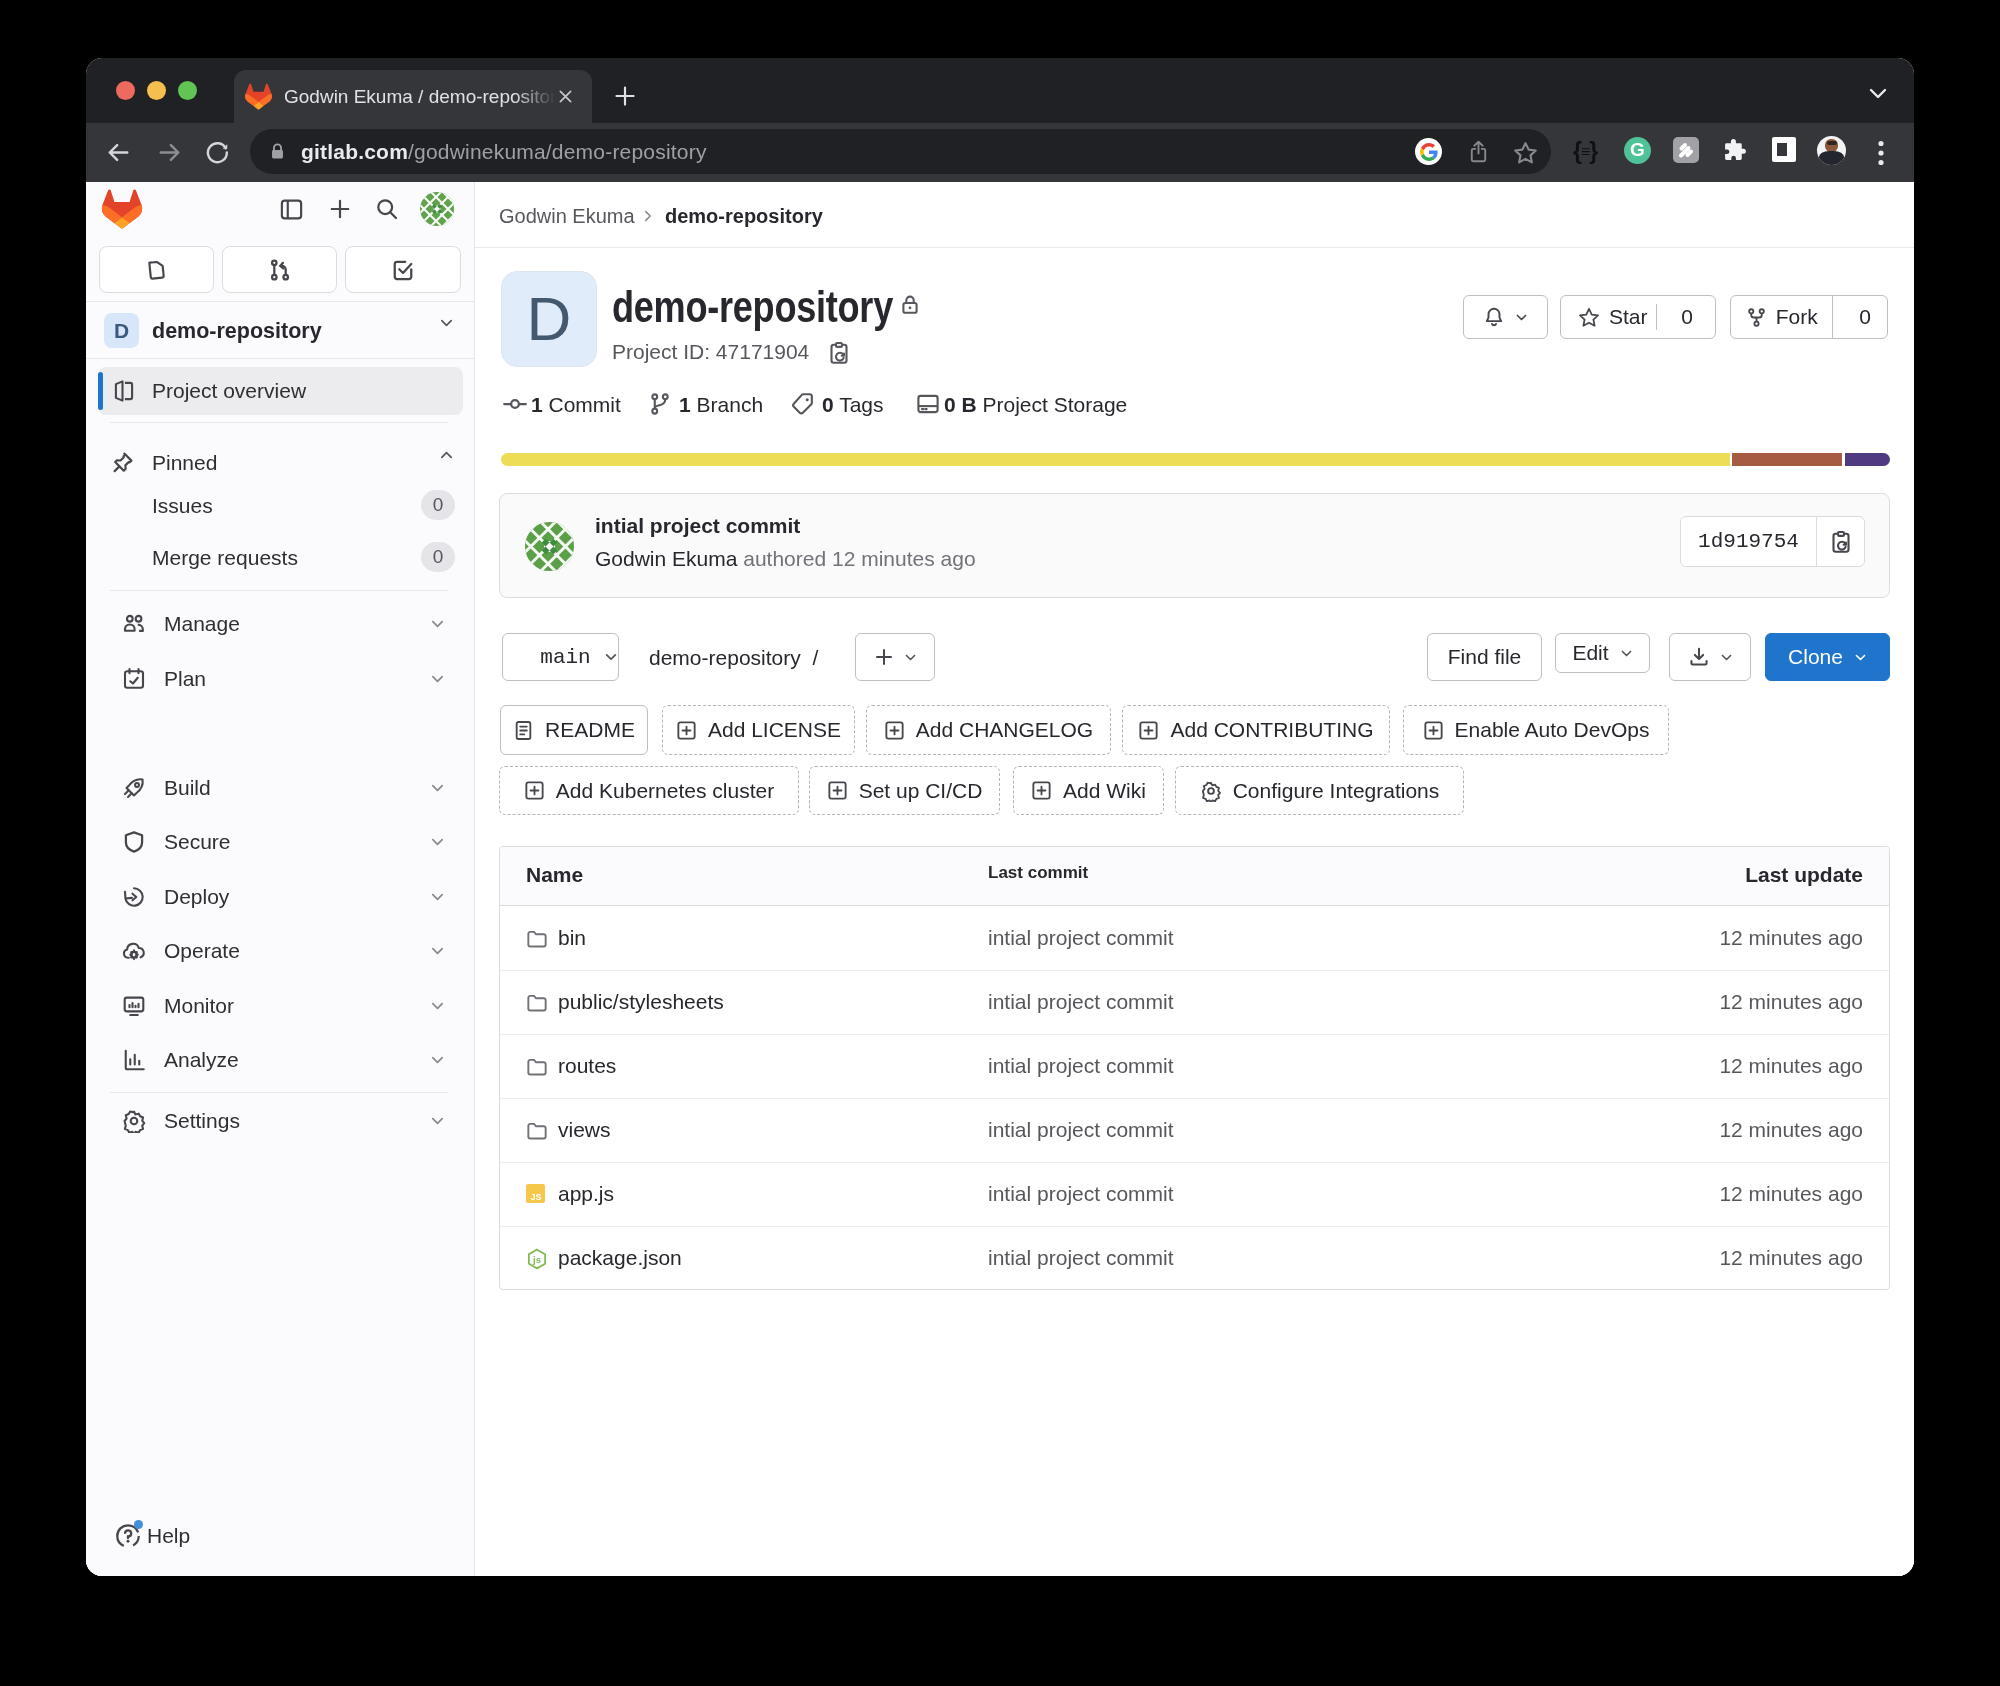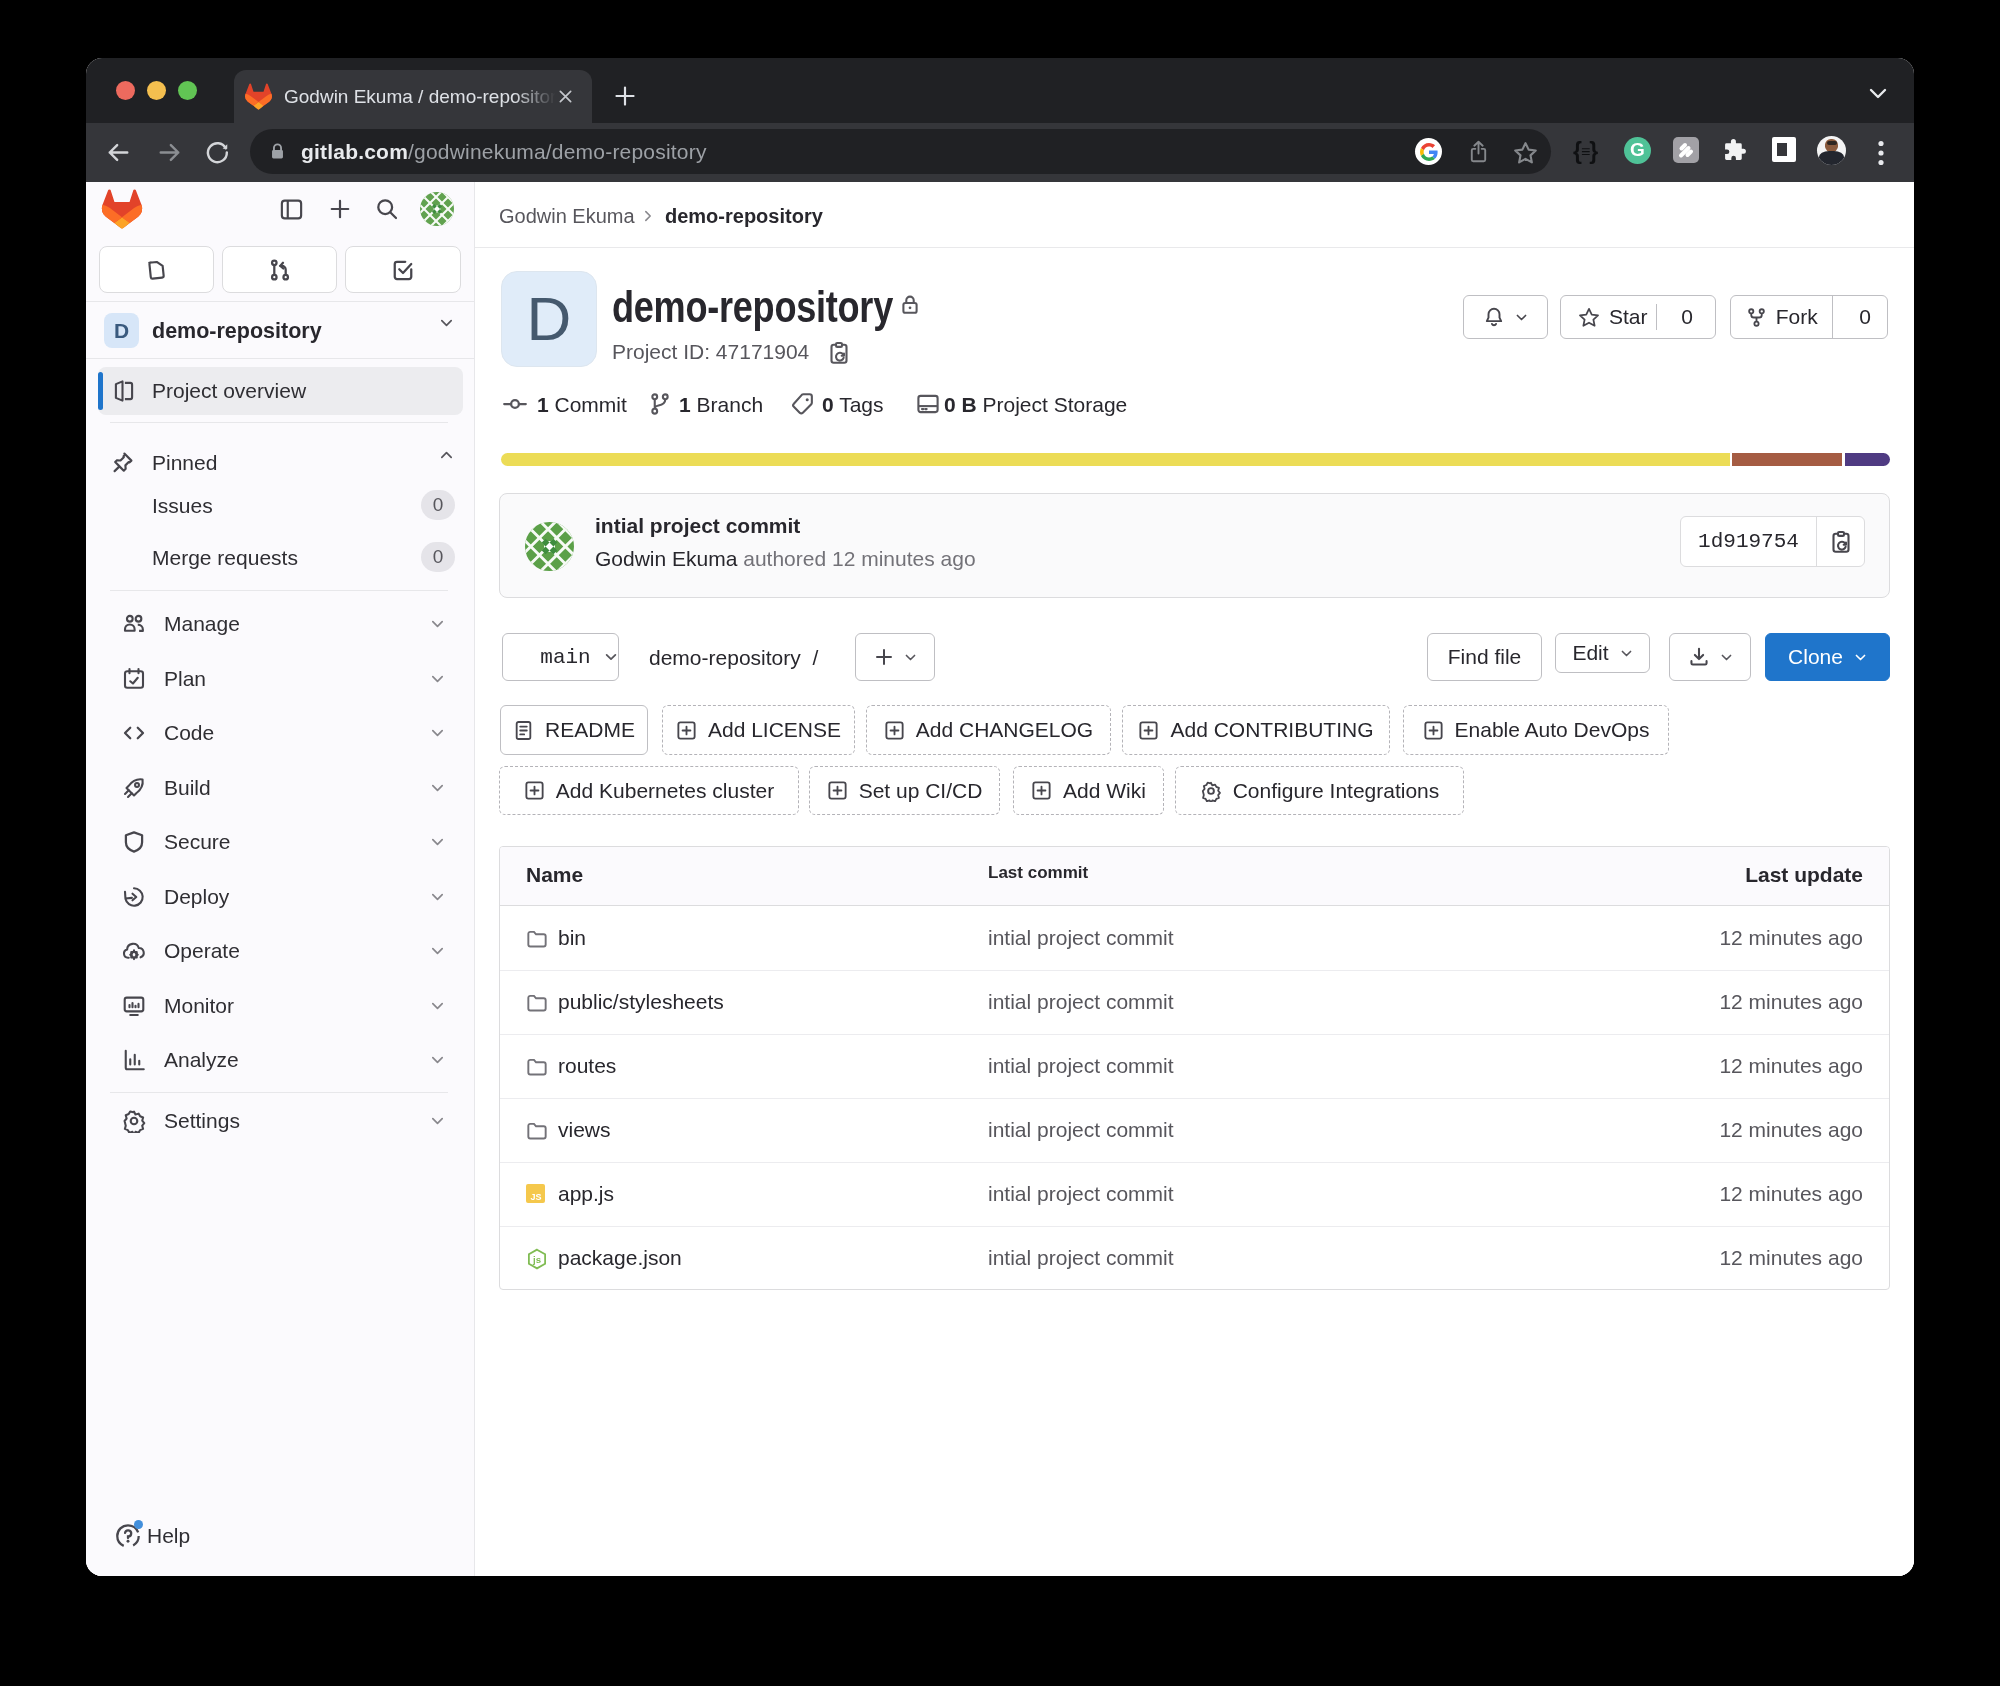--- a/index.html
+++ b/index.html
@@ -226,29 +226,20 @@
       <div class="nav-item" style="top:473px;">
         <svg class="nav-ic" viewBox="0 0 16 16" fill="none" stroke="#47464d" stroke-width="1.4">
             <rect x="2" y="2.8" width="12" height="11" rx="1.5"></rect>
             <path d="M5 1.4v2.8M11 1.4v2.8M5.5 9.5 7.3 11l3.2-3.8" stroke-linecap="round" stroke-linejoin="round"></path>
           </svg>
         <div class="nav-tx">Plan</div>
         <svg class="nav-ch" width="15" height="15" viewBox="0 0 16 16">
             <path d="M3 5.5l5 5 5-5" fill="none" stroke="#89888d" stroke-width="1.8" stroke-linecap="round" stroke-linejoin="round"></path>
           </svg>
       </div>
-      <div class="nav-item" style="top:527px;">
-        <svg class="nav-ic" viewBox="0 0 16 16" fill="none" stroke="#47464d" stroke-width="1.5">
-            <path d="M5.5 4.5 2 8l3.5 3.5M10.5 4.5 14 8l-3.5 3.5" stroke-linecap="round" stroke-linejoin="round"></path>
-          </svg>
-        <div class="nav-tx">Code</div>
-        <svg class="nav-ch" width="15" height="15" viewBox="0 0 16 16">
-            <path d="M3 5.5l5 5 5-5" fill="none" stroke="#89888d" stroke-width="1.8" stroke-linecap="round" stroke-linejoin="round"></path>
-          </svg>
-      </div>
       <div class="nav-item" style="top:582px;">
         <svg class="nav-ic" viewBox="0 0 16 16" fill="none" stroke="#47464d" stroke-width="1.4">
             <path d="M9.5 11.5c3-2.2 4.8-5.1 4.2-9.2-4.1-.6-7 1.2-9.2 4.2L3 8l5 5z" stroke-linejoin="round"></path>
             <circle cx="10" cy="6" r="1.3"></circle>
             <path d="M4.5 9.5 2 12M6.5 11.5 4 14" stroke-linecap="round"></path>
           </svg>
         <div class="nav-tx">Build</div>
         <svg class="nav-ch" width="15" height="15" viewBox="0 0 16 16">
             <path d="M3 5.5l5 5 5-5" fill="none" stroke="#89888d" stroke-width="1.8" stroke-linecap="round" stroke-linejoin="round"></path>
           </svg>
@@ -381,21 +372,21 @@
       </div>
 
       <div class="abs" style="left:28px;top:210px;width:26px;height:24px;">
         <svg width="24" height="24" viewBox="0 0 16 16">
             <g fill="none" stroke="#57565c" stroke-width="1.5">
               <circle cx="8" cy="8" r="2.6"></circle>
               <path d="M0.8 8h4.6M10.6 8h4.6" stroke-linecap="round"></path>
             </g>
           </svg>
       </div>
-      <div class="abs" style="left:56px;top:211px;font-size:21px;color:#28272d;margin-left:6px;"><b>1</b> Commit</div>
+      <div class="abs" style="left:56px;top:211px;font-size:21px;color:#28272d;"><b>1</b> Commit</div>
       <svg class="abs" style="left:173px;top:210px;" width="24" height="24" viewBox="0 0 16 16">
           <g fill="none" stroke="#57565c" stroke-width="1.4">
             <circle cx="4.5" cy="3.2" r="1.6"></circle>
             <circle cx="4.5" cy="12.8" r="1.6"></circle>
             <circle cx="11.5" cy="3.2" r="1.6"></circle>
             <path d="M4.5 4.9v6.2M11.5 5c0 3-2.5 3.6-4.5 4-1 .2-2 .6-2.4 1.4"></path>
           </g>
         </svg>
       <div class="abs" style="left:204px;top:211px;font-size:21px;color:#28272d;"><b>1</b> Branch</div>
       <svg class="abs" style="left:316px;top:210px;" width="24" height="24" viewBox="0 0 16 16">

